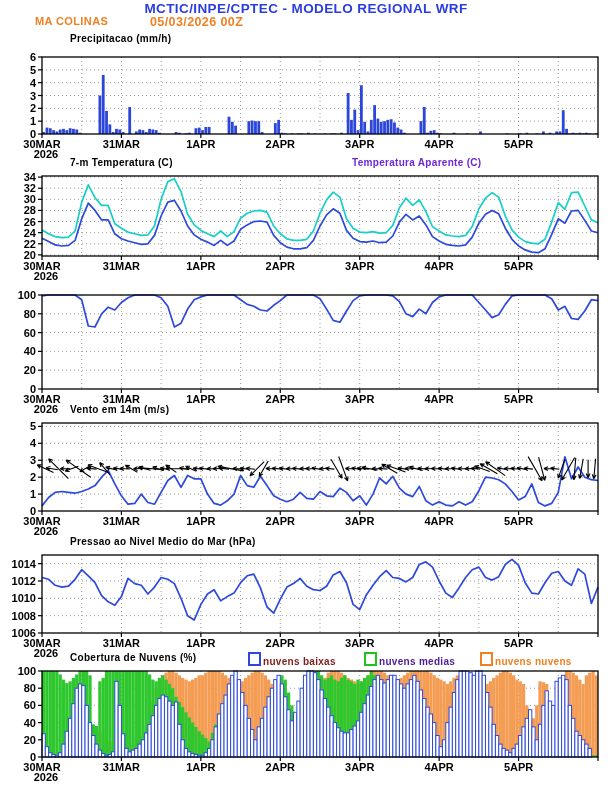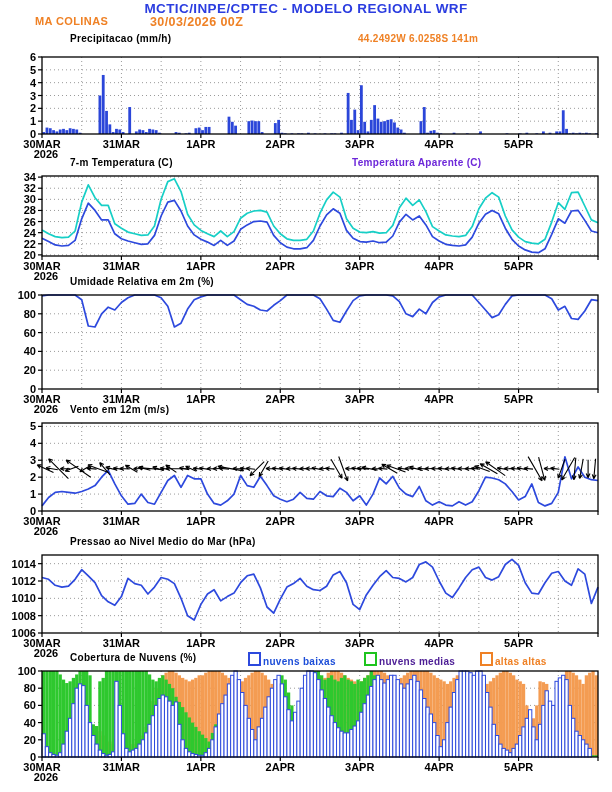--- a/index.html
+++ b/index.html
@@ -14,43 +14,41 @@
              margin-right:2px;background:#fff;}
   svg text{font-family:"Liberation Sans",sans-serif;font-weight:bold;}
 </style>
 </head>
 <body>
 
 <div class="page">
 
   <div class="abs hdr-title" style="color: rgb(43, 61, 224);">MCTIC/INPE/CPTEC - MODELO REGIONAL WRF</div>
   <div class="abs hdr-line2" style="color: rgb(239, 129, 37);">MA COLINAS</div>
-  <div class="abs hdr-run" style="color: rgb(239, 129, 37);">30/03/2026 00Z</div>
+  <div class="abs hdr-run" style="color: rgb(239, 129, 37);">05/03/2026 00Z</div>
 
   <div class="abs ptitle" style="top:33px;left:70px">Precipitacao (mm/h)</div>
-  <div class="abs ptitle" style="top: 33px; left: 358px; color: rgb(239, 129, 37);">44.2492W 6.0258S 141m</div>
 
   <div class="abs ptitle" style="top:157px;left:70px">7-m Temperatura (C)</div>
   <div class="abs ptitle" style="top: 157px; left: 352px; color: #6d28d9;">Temperatura Aparente (C)</div>
 
-  <div class="abs ptitle" style="top:276px;left:70px">Umidade Relativa em 2m (%)</div>
 
-  <div class="abs ptitle" style="top:404px;left:70px">Vento em 12m (m/s)</div>
+  <div class="abs ptitle" style="top:404px;left:70px">Vento em 14m (m/s)</div>
 
   <div class="abs ptitle" style="top:536px;left:70px">Pressao ao Nivel Medio do Mar (hPa)</div>
 
   <div class="abs ptitle" style="top:652px;left:70px">Cobertura de Nuvens (%)</div>
   <div class="abs ptitle" style="top:652px;left:248px">
-    <span class="legend-sq" style="border-color: rgb(45, 73, 221);"></span><span style="color: #1d4ed8;">nuvens baixas</span>
+    <span class="legend-sq" style="border-color: rgb(45, 73, 221);"></span><span style="color: #7f1d1d;">nuvens baixas</span>
   </div>
   <div class="abs ptitle" style="top:652px;left:364px">
     <span class="legend-sq" style="border-color: rgb(30, 196, 30);"></span><span style="color: #4c1d95;">nuvens medias</span>
   </div>
   <div class="abs ptitle" style="top:652px;left:480px">
-    <span class="legend-sq" style="border-color: rgb(239, 129, 37);"></span><span style="color: rgb(239, 129, 37);">altas altas</span>
+    <span class="legend-sq" style="border-color: rgb(239, 129, 37);"></span><span style="color: rgb(239, 129, 37);">nuvens nuvens</span>
   </div>
 
   <svg id="charts" width="612" height="792" viewBox="0 0 612 792" style="position:absolute;top:0;left:0">
       <g>
         <line x1="81.71428571428572" y1="57" x2="81.71428571428572" y2="134" stroke="#9a9a9a" stroke-width="1" stroke-dasharray="1,3"></line>
         <line x1="121.42857142857143" y1="57" x2="121.42857142857143" y2="134" stroke="#9a9a9a" stroke-width="1" stroke-dasharray="1,3"></line>
         <line x1="161.14285714285714" y1="57" x2="161.14285714285714" y2="134" stroke="#9a9a9a" stroke-width="1" stroke-dasharray="1,3"></line>
         <line x1="200.85714285714286" y1="57" x2="200.85714285714286" y2="134" stroke="#9a9a9a" stroke-width="1" stroke-dasharray="1,3"></line>
         <line x1="240.57142857142858" y1="57" x2="240.57142857142858" y2="134" stroke="#9a9a9a" stroke-width="1" stroke-dasharray="1,3"></line>
         <line x1="280.2857142857143" y1="57" x2="280.2857142857143" y2="134" stroke="#9a9a9a" stroke-width="1" stroke-dasharray="1,3"></line>

